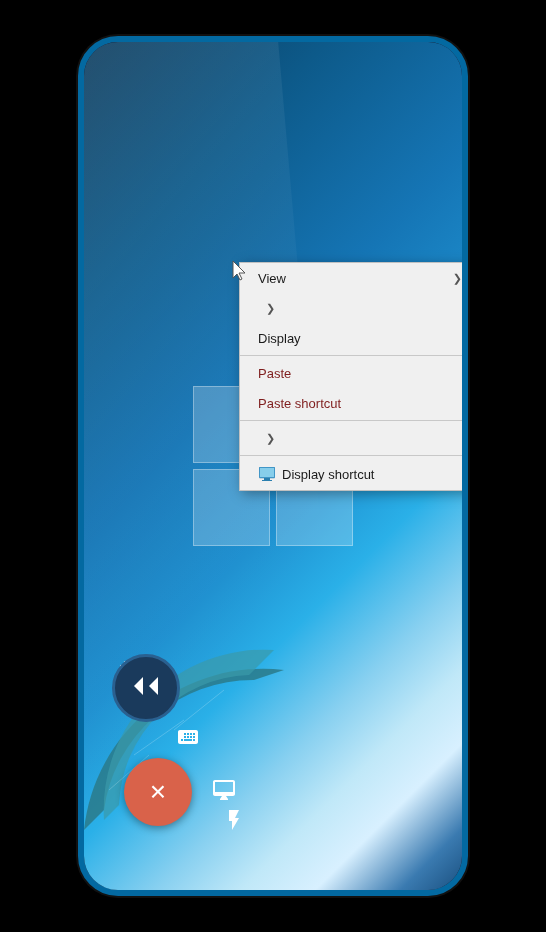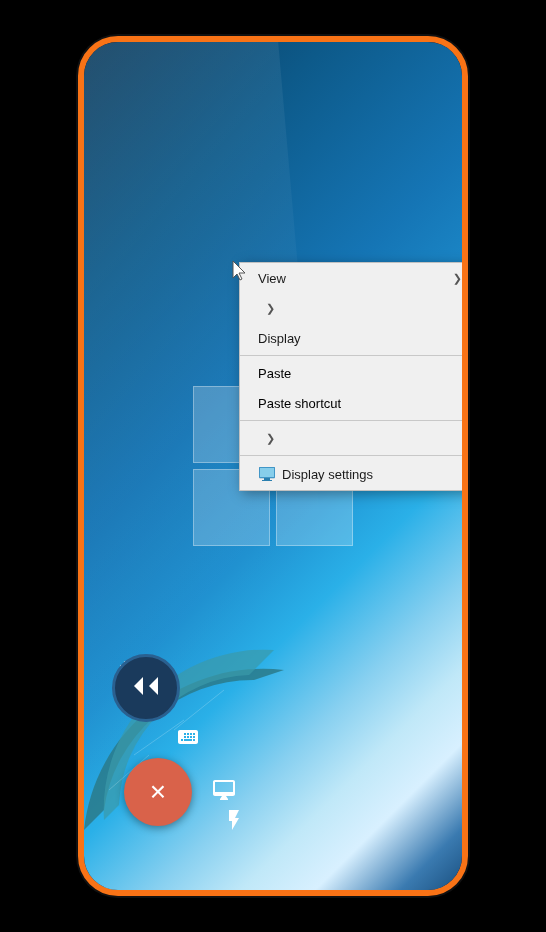--- a/index.html
+++ b/index.html
@@ -13,21 +13,21 @@
       align-items: center;
       justify-content: center;
       font-family: 'Segoe UI', Arial, sans-serif;
     }
 
     .phone-frame {
       width: 390px;
       height: 860px;
       background: #1a1a2e;
       border-radius: 40px;
-      border: 6px solid #f97316;
+      border: 6px solid #0369a1;
       overflow: hidden;
       position: relative;
       box-shadow: 0 0 0 2px #111, 0 20px 60px rgba(0,0,0,0.8);
     }
 
     
     .desktop-bg {
       width: 100%;
       height: 100%;
       position: absolute;
@@ -92,21 +92,21 @@
       justify-content: space-between;
       padding: 7px 16px 7px 18px;
       cursor: pointer;
       font-size: 13px;
       color: #1a1a1a;
       background: #f0f0f0;
       min-height: 30px;
     }
 
     .menu-item.disabled {
-      color: #000000;
+      color: #7f1d1d;
       cursor: default;
     }
 
     .menu-separator {
       height: 1px;
       background: #c8c8c8;
       margin: 2px 0;
     }
 
     .menu-item .item-text {
@@ -278,21 +278,21 @@
 
     <div class="menu-item">
       <div class="item-icon">
         <svg width="16" height="14" viewBox="0 0 16 14" xmlns="http://www.w3.org/2000/svg">
           <rect x="0" y="0" width="16" height="11" rx="1" fill="#4a9fd0" stroke="#2a7faf" stroke-width="0.5"></rect>
           <rect x="1" y="1" width="14" height="9" fill="#87ceeb"></rect>
           <rect x="5" y="11" width="6" height="2" fill="#2a7faf"></rect>
           <rect x="3" y="13" width="10" height="1" fill="#2a7faf"></rect>
         </svg>
       </div>
-      <span class="item-text">Display settings</span>
+      <span class="item-text">Display shortcut</span>
     </div>
 
 
   </div>
 
   <div class="radial-menu">
     <svg width="240" height="240" viewBox="0 0 240 240" xmlns="http://www.w3.org/2000/svg">
 
       <path d="M30,230 A180,180 0 0,1 230,70 L200,80 A150,150 0 0,0 50,210 Z" fill="#2a7a8a" opacity="0.85"></path>
       <path d="M50,220 A160,160 0 0,1 220,50 L195,75 A135,135 0 0,0 65,205 Z" fill="#3a9aaa" opacity="0.7"></path>

